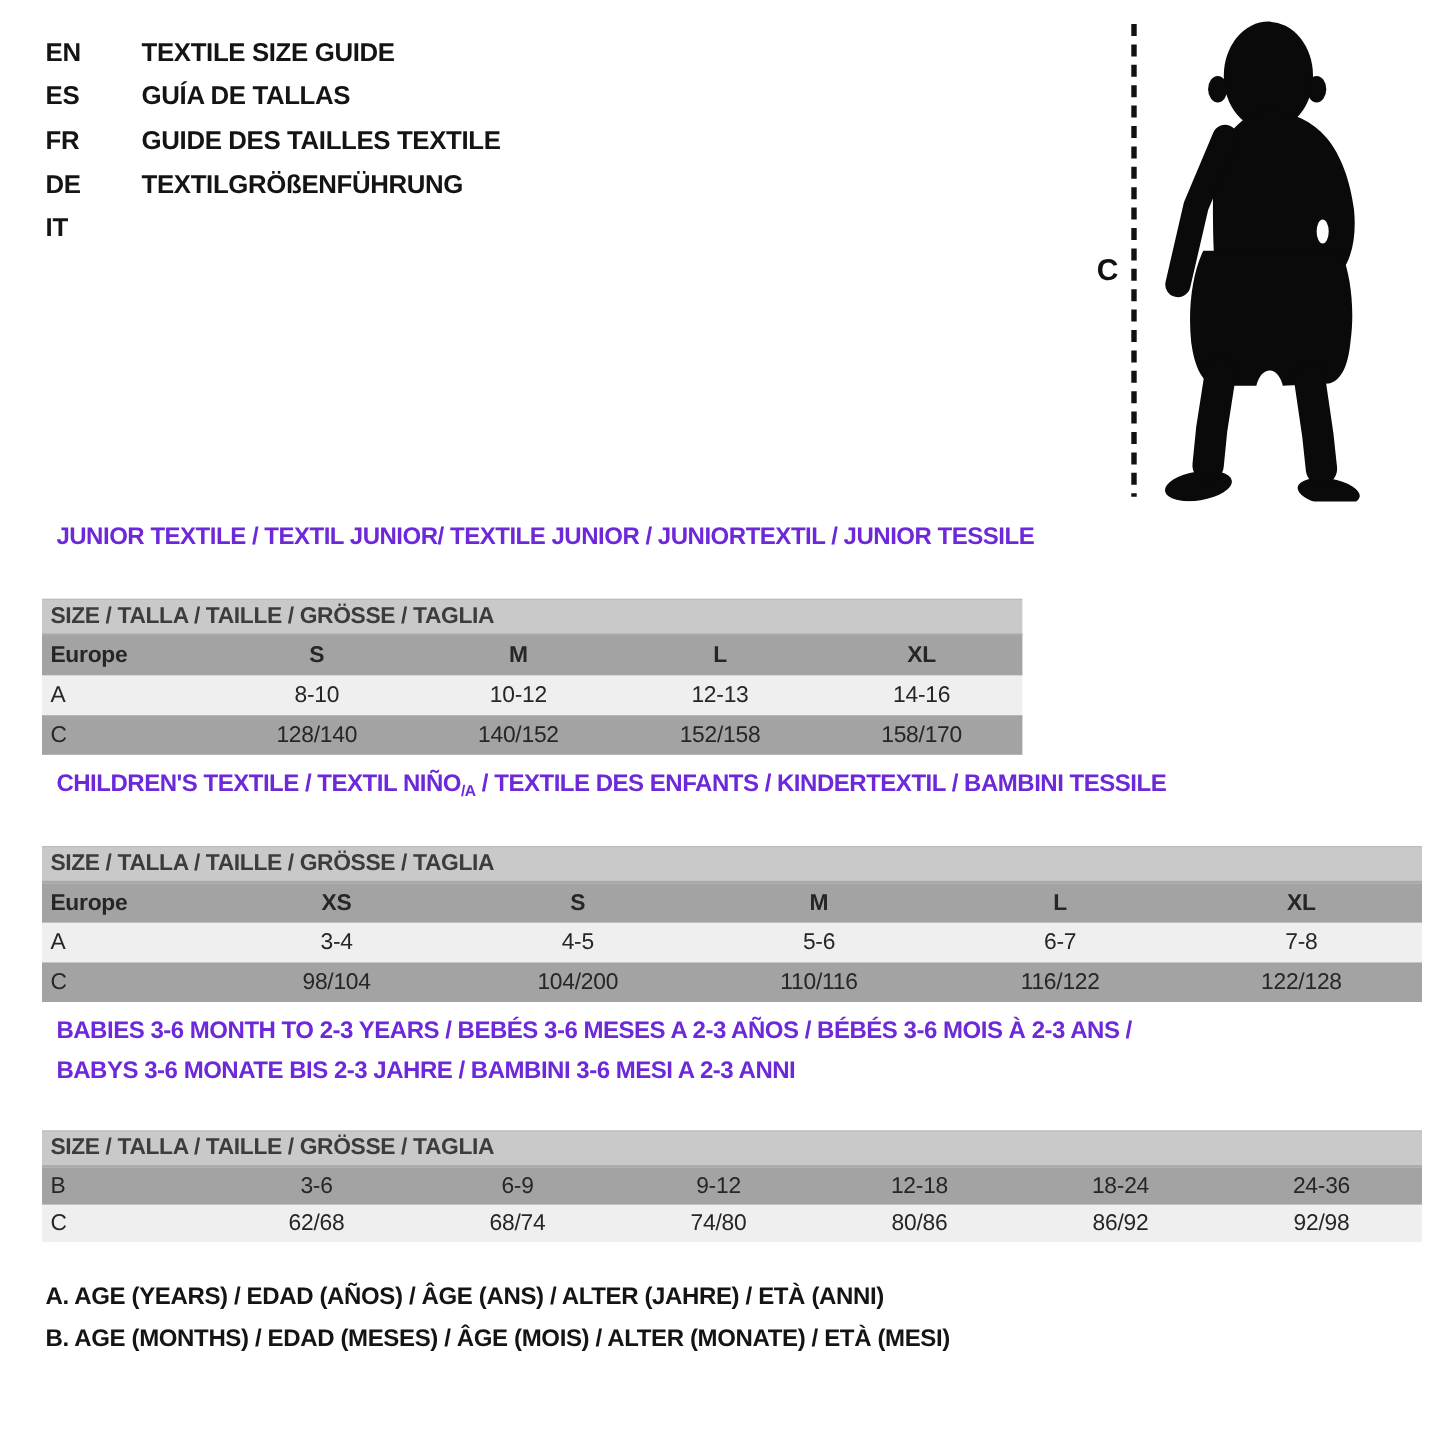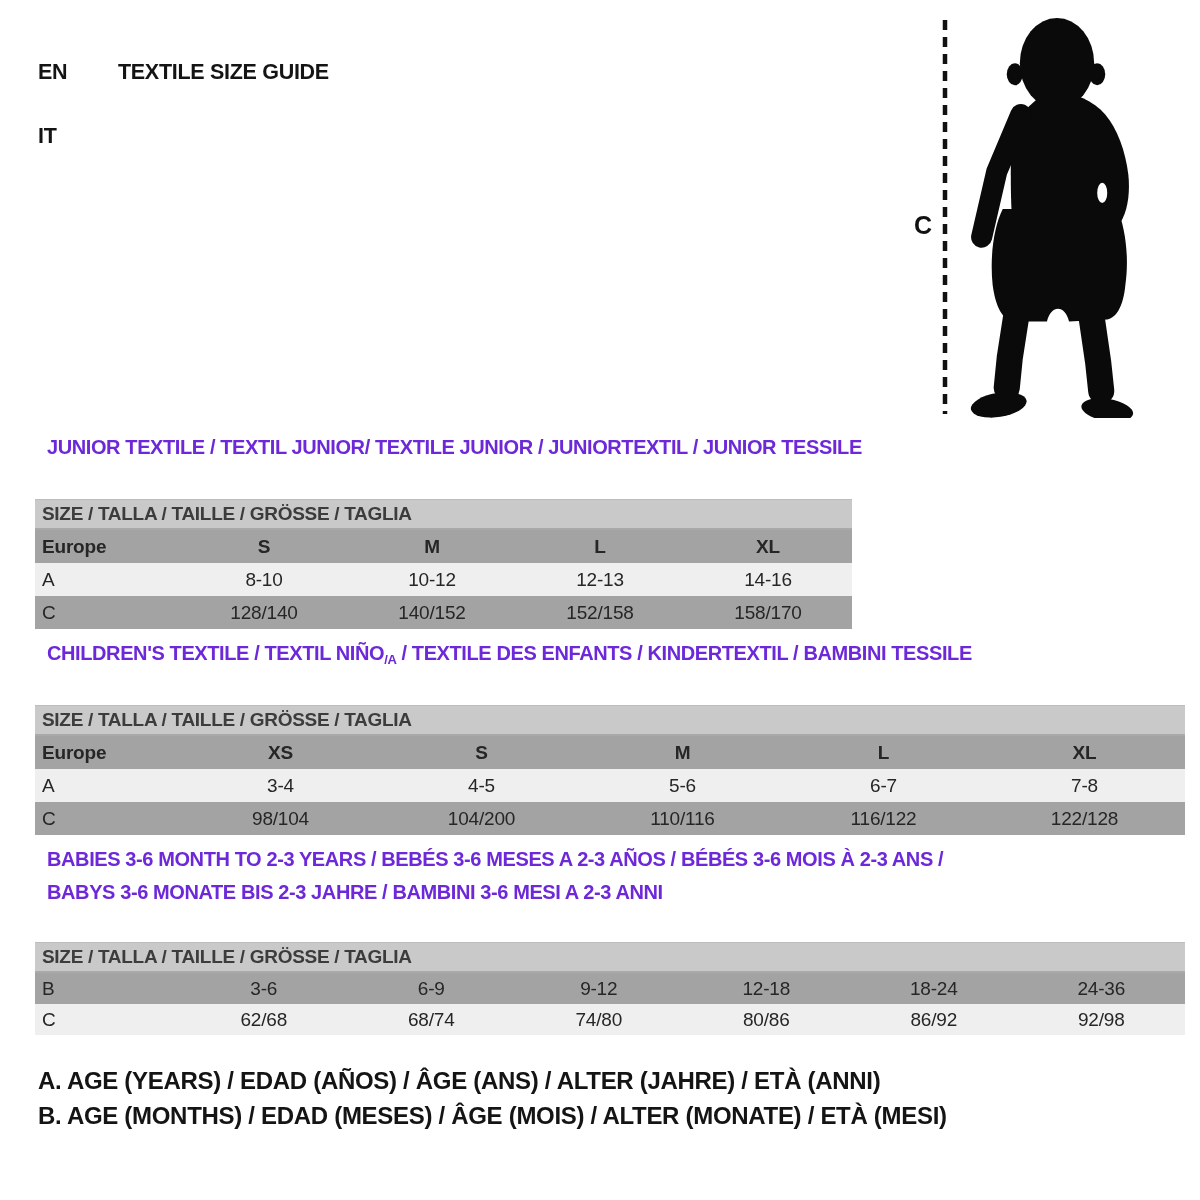--- a/index.html
+++ b/index.html
@@ -2,21 +2,21 @@
 <html><head>
 <meta charset="utf-8">
 <style>
   html,body{margin:0;padding:0;background:#fff;}
   .page{
     position:relative;width:1200px;height:1200px;background:#ffffff;overflow:hidden;
     font-family:"Liberation Sans","DejaVu Sans",sans-serif;color:#1a1a1a;
   }
   
   .lang-block{position:absolute;left:38px;top:26px;}
-  .lang-row{display:flex;height:36.6px;align-items:center;font-weight:700;font-size:21.5px;letter-spacing:-0.3px;color:#141414;margin-top:28px;}
+  .lang-row{display:flex;height:36.6px;align-items:center;font-weight:700;font-size:21.5px;letter-spacing:-0.3px;color:#141414;}
   .lang-code{width:80px;}
   
   .dash-line{position:absolute;left:941px;top:17px;}
   .measure-c{position:absolute;left:914px;top:211px;font-size:25px;font-weight:700;color:#111;}
   .baby{position:absolute;left:966px;top:16px;}
   
   .sec-title{position:absolute;left:47px;font-weight:700;font-size:20px;letter-spacing:-0.4px;color:#6d28d9;white-space:nowrap;}
   .sec-title sub{font-size:13px;vertical-align:baseline;position:relative;top:4px;font-weight:700;}
   .two-line{line-height:33px;}
   
@@ -24,31 +24,43 @@
   .bar{height:28px;background:#c9c9c9;border-top:1px solid #bdbdbd;border-bottom:2px solid #a9a9a9;
        display:flex;align-items:center;padding-left:7px;font-weight:700;font-size:19px;color:#3c3c3c;letter-spacing:-0.3px;margin-top:12px;}
   .trow{display:flex;align-items:center;height:33px;font-size:19px;letter-spacing:-0.2px;color:#262626;}
   .babies .trow{height:31px;}
   .trow.hdr{font-weight:700;}
   .tlabel{width:145px;padding-left:7px;box-sizing:border-box;text-align:left;}
   .tcell{flex:1;text-align:center;}
   .row-white{background:#a3a3a3;}
   .row-gray{background:#efefef;}
   
-  .legend{position:absolute;left:38px;top:1064px;font-weight:700;font-size:24px;letter-spacing:-0.3px;line-height:34.5px;color:#141414;white-space:nowrap;}
+  .legend{position:absolute;left:38px;top:1064px;font-weight:700;font-size:20px;letter-spacing:-0.3px;line-height:34.5px;color:#141414;white-space:nowrap;}
 </style>
 </head>
 <body>
 
 <div class="page">
 
   <div class="lang-block">
     <div class="lang-row">
       <span class="lang-code">EN</span>
       <span>TEXTILE SIZE GUIDE</span>
+    </div>
+    <div class="lang-row">
+      <span class="lang-code">ES</span>
+      <span>GUÍA DE TALLAS</span>
+    </div>
+    <div class="lang-row">
+      <span class="lang-code">FR</span>
+      <span>GUIDE DES TAILLES TEXTILE</span>
+    </div>
+    <div class="lang-row">
+      <span class="lang-code">DE</span>
+      <span>TEXTILGRÖßENFÜHRUNG</span>
     </div>
     <div class="lang-row">
       <span class="lang-code">IT</span>
     </div>
   </div>
 
   <span class="measure-c">C</span>
   <svg class="dash-line" width="10" height="400" viewBox="0 0 10 400">
     <line x1="4" y1="3" x2="4" y2="397" stroke="#111" stroke-width="4.5" stroke-dasharray="10 7"></line>
   </svg>

